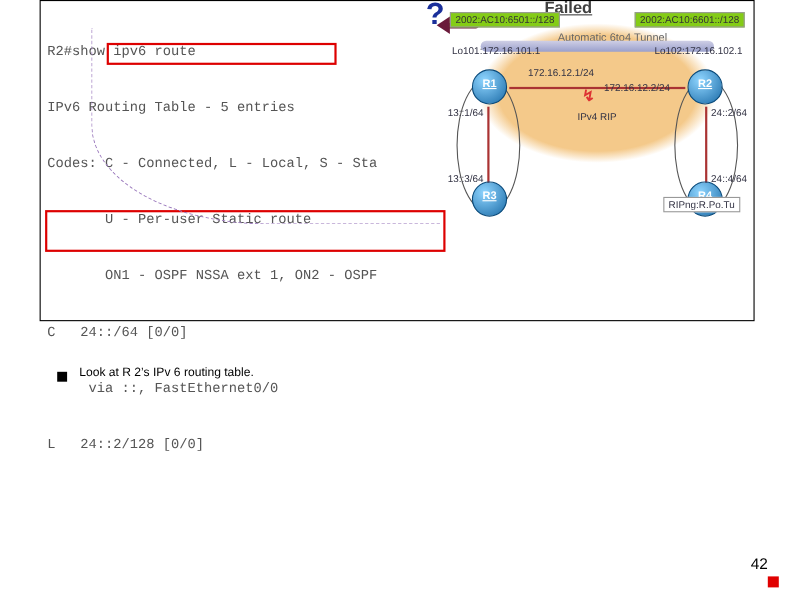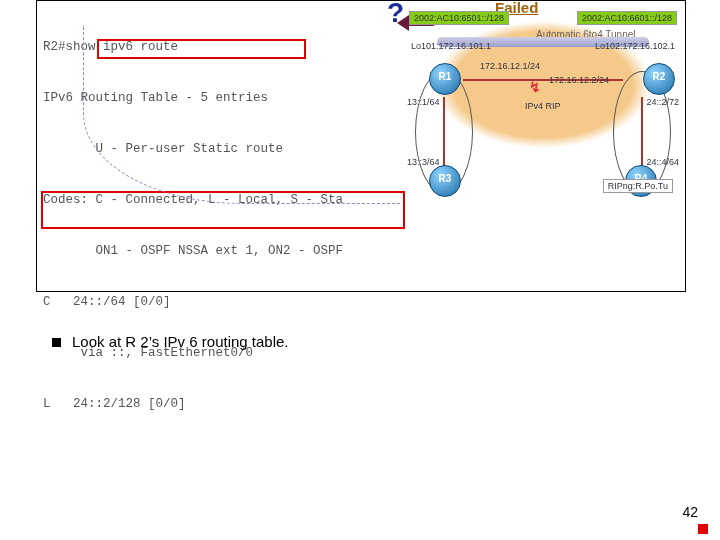--- a/index.html
+++ b/index.html
@@ -11,52 +11,52 @@
   .red-box2{position:absolute;border:2px solid #d00;left:4px;top:190px;width:360px;height:34px;}
   .purple-arc{position:absolute;left:46px;top:24px;width:316px;height:178px;border:1px dashed #a080c0;border-right:none;border-top:none;border-radius:0 0 0 160px/0 0 0 90px;pointer-events:none;}
   .blue-q{position:absolute;left:350px;top:-4px;color:#1a2f9a;font-size:28px;font-weight:bold;}
   .maroon-arrow{position:absolute;left:360px;top:14px;width:38px;height:2px;}
   .maroon-arrow .shaft{position:absolute;left:8px;top:6px;right:0;height:5px;background:#6a1a3a;border-radius:3px;}
   .maroon-arrow .head{position:absolute;left:0;top:0;width:0;height:0;border-top:8px solid transparent;border-bottom:8px solid transparent;border-right:12px solid #6a1a3a;}
 
   .diagram{position:absolute;right:6px;top:0;width:272px;height:220px;}
   .diag-bg{position:absolute;inset:0;background:radial-gradient(ellipse 55% 40% at 50% 38%,#f4c98a 0%,#f4c98a 60%,rgba(244,201,138,0) 72%);}
   .addr-box{position:absolute;background:#84cc16;border:1px solid #999;font-size:9px;padding:1px 4px;color:#333;white-space:nowrap;}
-  .failed{position:absolute;left:88px;top:-2px;color:#a16207;font-size:15px;font-weight:bold;text-decoration:underline;}
-  .auto6to4{position:absolute;left:100px;top:28px;font-size:10px;color:#666;margin-left:29px;}
+  .failed{position:absolute;left:88px;top:-2px;color:#404040;font-size:15px;font-weight:bold;text-decoration:underline;}
+  .auto6to4{position:absolute;left:100px;top:28px;font-size:10px;color:#666;}
   .tunnel-line{position:absolute;left:30px;top:36px;width:212px;height:10px;border-radius:6px;background:linear-gradient(#cfcfe6,#9aa0cc);}
   .lo-l{position:absolute;left:4px;top:40px;font-size:9px;color:#334;}
   .lo-r{position:absolute;right:4px;top:40px;font-size:9px;color:#334;}
   .router{position:absolute;width:30px;height:30px;border-radius:50%;background:radial-gradient(circle at 35% 30%,#8fd5ff,#1a6aa6);border:1px solid #0a4a7a;}
-  .router span{position:absolute;left:0;right:0;top:7px;text-align:center;color:#fff;font-size:10px;font-weight:bold;}
+  .router span{position:absolute;left:0;right:0;top:7px;text-align:center;color:#fff;font-size:10px;font-weight:bold;text-decoration:underline;}
   .rtext{position:absolute;font-size:9px;color:#334;white-space:nowrap;}
   .vline{position:absolute;width:2px;background:#a33;top:96px;height:70px;}
   .hline{position:absolute;height:2px;background:#a33;}
   .zig{position:absolute;left:122px;top:78px;width:20px;height:12px;color:#d33;font-size:14px;font-weight:bold;}
   .legend{position:absolute;right:6px;bottom:28px;background:#fff;border:1px solid #999;padding:1px 4px;font-size:9px;color:#334;}
   .oval{position:absolute;border:1px solid #555;border-radius:50%;width:56px;height:120px;background:transparent;}
 
-  .bullets{position:absolute;left:52px;top:332px;right:40px;color:#000;font-size:15px;line-height:1.35;}
+  .bullets{position:absolute;left:52px;top:332px;right:40px;color:#000;font-size:11px;line-height:1.35;}
   .bullets ul{margin:0;padding:0;list-style:none;}
   .bullets li{position:relative;padding-left:20px;margin-bottom:6px;}
   .bullets li:before{content:"";position:absolute;left:0;top:6px;width:9px;height:9px;background:#000;}
   .pagenum{position:absolute;right:22px;bottom:20px;font-size:14px;color:#000;}
   .red-dot{position:absolute;right:12px;bottom:6px;width:10px;height:10px;background:#e00000;}
 </style>
 </head>
 <body>
 
 <div id="stage">
   <div class="top-box">
 
     <div class="cli">
       <div>R2#show ipv6 route</div>
       <div>IPv6 Routing Table - 5 entries</div>
+      <div>Codes: C - Connected, L - Local, S - Sta</div>
       <div>       U - Per-user Static route</div>
-      <div>Codes: C - Connected, L - Local, S - Sta</div>
       <div>       ON1 - OSPF NSSA ext 1, ON2 - OSPF</div>
       <div>C   24::/64 [0/0]</div>
       <div>     via ::, FastEthernet0/0</div>
       <div>L   24::2/128 [0/0]</div>
       
       
       
       
       
       
@@ -85,38 +85,38 @@
 
       <div class="oval" style="left:8px;top:70px"></div>
       <div class="oval" style="right:8px;top:70px"></div>
 
       <div class="hline" style="left:56px;top:78px;width:160px"></div>
       <div class="zig">↯</div>
 
       <div class="router" style="left:22px;top:62px">
           <span>R1</span>
         </div>
-      <div class="router" style="right:4px;top:62px">
+      <div class="router" style="right:22px;top:62px">
           <span>R2</span>
         </div>
       <div class="vline" style="left:36px"></div>
       <div class="vline" style="right:36px;left:auto"></div>
       <div class="router" style="left:22px;top:164px">
           <span>R3</span>
         </div>
       <div class="router" style="right:22px;top:164px">
           <span>R4</span>
         </div>
 
       <div class="rtext" style="left:73px;top:60px">172.16.12.1/24</div>
       <div class="rtext" style="left:142px;top:74px">172.16.12.2/24</div>
       <div class="rtext" style="left:118px;top:100px">IPv4 RIP</div>
       <div class="rtext" style="left:0px;top:96px">13::1/64</div>
       <div class="rtext" style="left:0px;top:156px">13::3/64</div>
-      <div class="rtext" style="right:0px;top:96px">24::2/72</div>
+      <div class="rtext" style="right:0px;top:96px">24::2/64</div>
       <div class="rtext" style="right:0px;top:156px">24::4/64</div>
 
       <div class="legend"><span>RIPng:R.Po.Tu</span></div>
     </div>
   </div>
 
   <div class="bullets">
     <ul>
       <li>Look at R 2’s IPv 6 routing table.</li>
     </ul>

